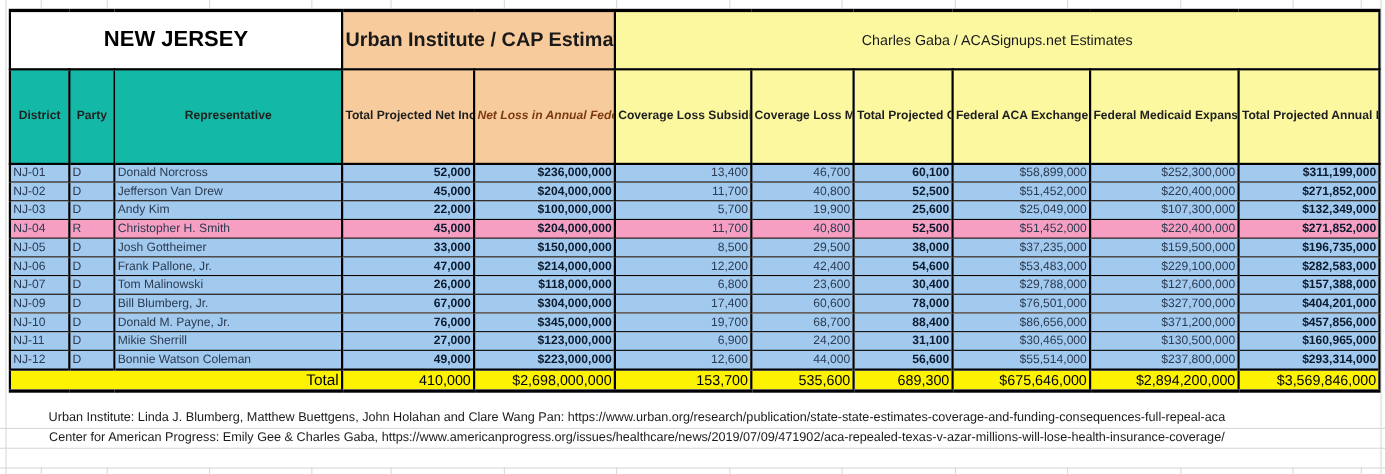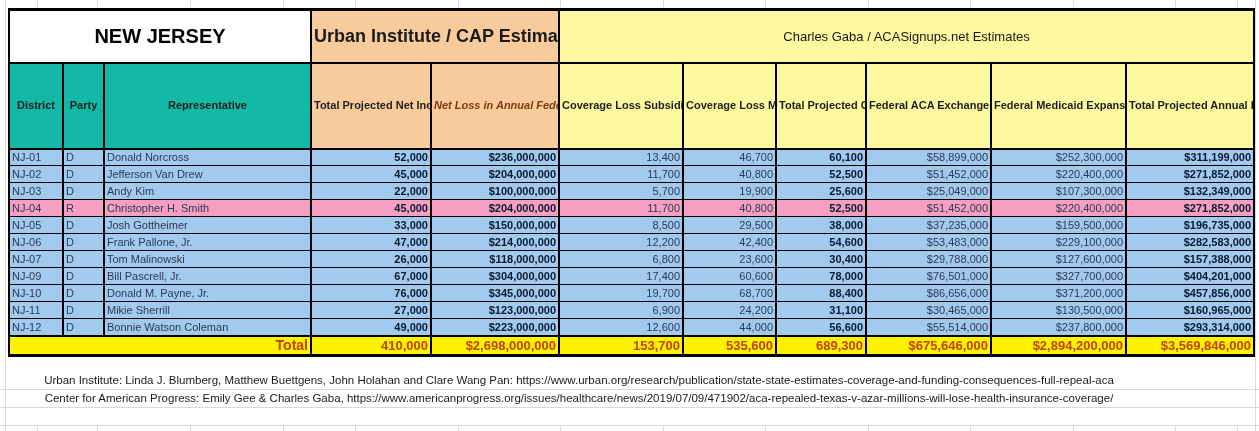--- a/index.html
+++ b/index.html
@@ -41,21 +41,21 @@
   .h-yellow{background:#FBF8A0;}
   .h-netloss{font-style:italic;color:#7B3A10;}
 
   .data-row td{background:#A2C9EE;font-size:11px;color:#2B3B52;}
   .data-row.highlight td{background:#F79FC2;}
   .c-dist,.c-party{}
   .c-rep{text-align:left;padding-left:3px;}
   .num{text-align:right;padding-right:4px;}
   td.bold{font-weight:bold;color:#0A1A2F;}
 
-  .total-row td{background:#FDF200;font-weight:bold;color:#c2410c;}
+  .total-row td{background:#FDF200;font-weight:normal;color:#000000;}
   .total-label{text-align:right;font-size:14px;padding-right:4px;}
   .total-num{text-align:right;font-size:13px;padding-right:4px;}
 
   .footnotes{position:absolute;left:0;top:371px;width:1158px;}
   .footnote{height:18px;line-height:18px;font-size:11.5px;color:#1a1a1a;text-align:center;white-space:nowrap;overflow:hidden;}
 </style>
 </head>
 <body>
 
 <div class="sheet">
@@ -248,21 +248,21 @@
     <td class="num">6,800</td>
     <td class="num">23,600</td>
     <td class="num bold">30,400</td>
     <td class="num">$29,788,000</td>
     <td class="num">$127,600,000</td>
     <td class="num bold">$157,388,000</td>
   </tr>
         <tr class="data-row">
     <td class="c-dist">NJ-09</td>
     <td class="c-party">D</td>
-    <td class="c-rep">Bill Pascrell, Jr.</td>
+    <td class="c-rep">Bill Blumberg, Jr.</td>
     <td class="num bold">67,000</td>
     <td class="num bold">$304,000,000</td>
     <td class="num">17,400</td>
     <td class="num">60,600</td>
     <td class="num bold">78,000</td>
     <td class="num">$76,501,000</td>
     <td class="num">$327,700,000</td>
     <td class="num bold">$404,201,000</td>
   </tr>
         <tr class="data-row">

